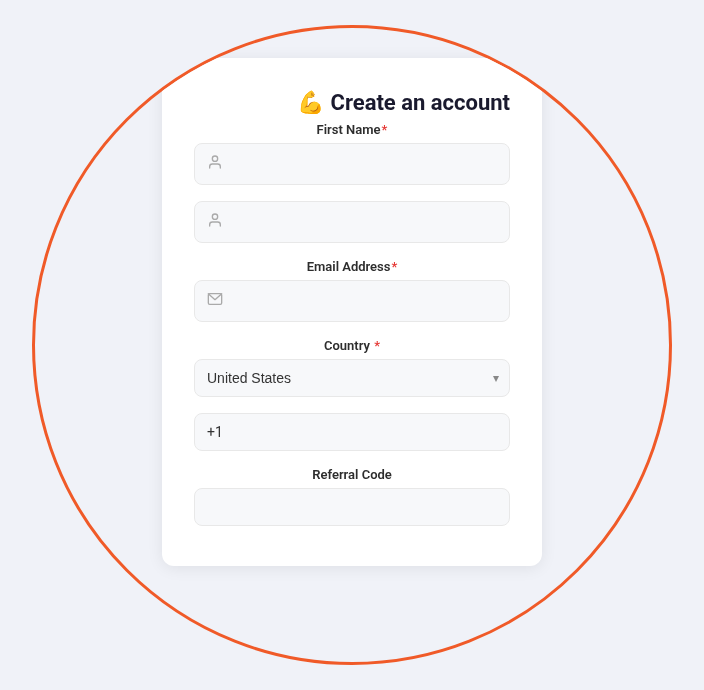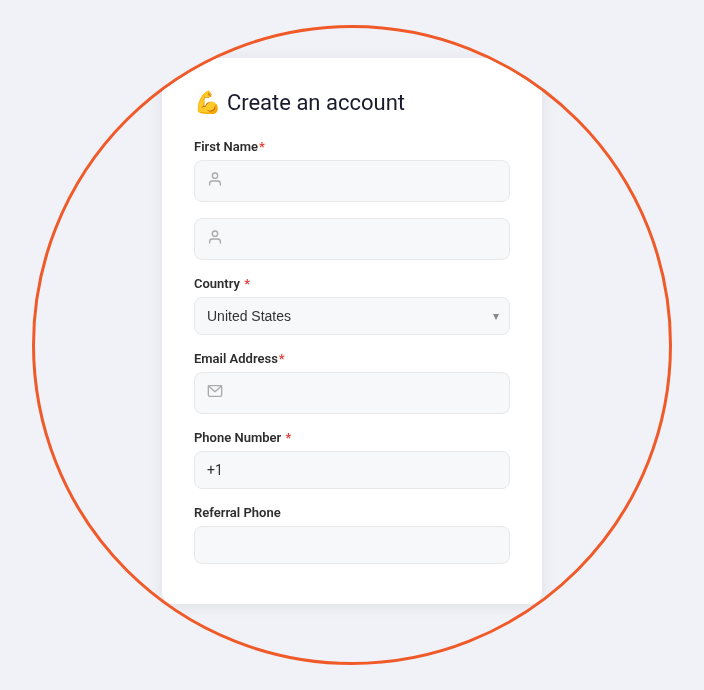--- a/index.html
+++ b/index.html
@@ -36,36 +36,37 @@
       background: #ffffff;
       border-radius: 12px;
       padding: 32px 32px 24px 32px;
       width: 380px;
       margin-top: 30px;
       box-shadow: 0 2px 16px rgba(0,0,0,0.08);
     }
 
     .form-title {
       font-size: 22px;
-      font-weight: 400;
+      font-weight: 700;
       color: #1a1a2e;
-      text-align: left;
-      margin-bottom: 24px;
+      text-align: right;
+      margin-bottom: 7px;
     }
 
     .form-group {
       margin-bottom: 16px;
     }
 
     .form-label {
       display: block;
       font-size: 13px;
       font-weight: 600;
       color: #2d2d2d;
       margin-bottom: 6px;
+      text-align: center;
     }
 
     .form-label .required {
       color: #e53935;
       margin-left: 1px;
     }
 
     .input-wrapper {
       position: relative;
       display: flex;
@@ -165,61 +166,58 @@
             <path d="M20 21v-2a4 4 0 0 0-4-4H8a4 4 0 0 0-4 4v2"></path>
             <circle cx="12" cy="7" r="4"></circle>
           </svg>
         </span>
         <input class="form-input" type="text" style="">
       </div>
     </div>
 
     <div class="form-group">
       <label class="form-label">
+        <span>Email Address</span><span class="required">*</span>
+      </label>
+      <div class="input-wrapper">
+        <span class="input-icon">
+          <svg width="16" height="16" viewBox="0 0 24 24" fill="none" stroke="#aaa" stroke-width="2" stroke-linecap="round" stroke-linejoin="round">
+            <rect x="2" y="4" width="20" height="16" rx="2"></rect>
+            <polyline points="22,4 12,13 2,4"></polyline>
+          </svg>
+        </span>
+        <input class="form-input" type="email" style="">
+      </div>
+    </div>
+
+    <div class="form-group">
+      <label class="form-label">
         <span>Country</span> <span class="required">*</span>
       </label>
       <div class="select-wrapper">
         <select class="form-select">
           <option>United States</option>
           <option>Canada</option>
           <option>United Kingdom</option>
           <option>Australia</option>
         </select>
         <span class="select-arrow">▾</span>
       </div>
     </div>
 
     <div class="form-group">
-      <label class="form-label">
-        <span>Email Address</span><span class="required">*</span>
-      </label>
-      <div class="input-wrapper">
-        <span class="input-icon">
-          <svg width="16" height="16" viewBox="0 0 24 24" fill="none" stroke="#aaa" stroke-width="2" stroke-linecap="round" stroke-linejoin="round">
-            <rect x="2" y="4" width="20" height="16" rx="2"></rect>
-            <polyline points="22,4 12,13 2,4"></polyline>
-          </svg>
-        </span>
-        <input class="form-input" type="email" style="">
-      </div>
-    </div>
-
-    <div class="form-group">
-      <label class="form-label">
-        <span>Phone Number</span> <span class="required">*</span>
-      </label>
       <div class="input-wrapper">
         <span class="phone-prefix">+1</span>
         <input class="form-input" type="tel" style="">
       </div>
     </div>
 
     <div class="form-group">
       <label class="form-label">
-        <span>Referral Phone</span>
+        <span>Referral Code</span>
       </label>
       <div class="input-wrapper">
         <input class="form-input" type="text" style="">
       </div>
     </div>
 
   </div>
 </div>
 
 </body></html>

